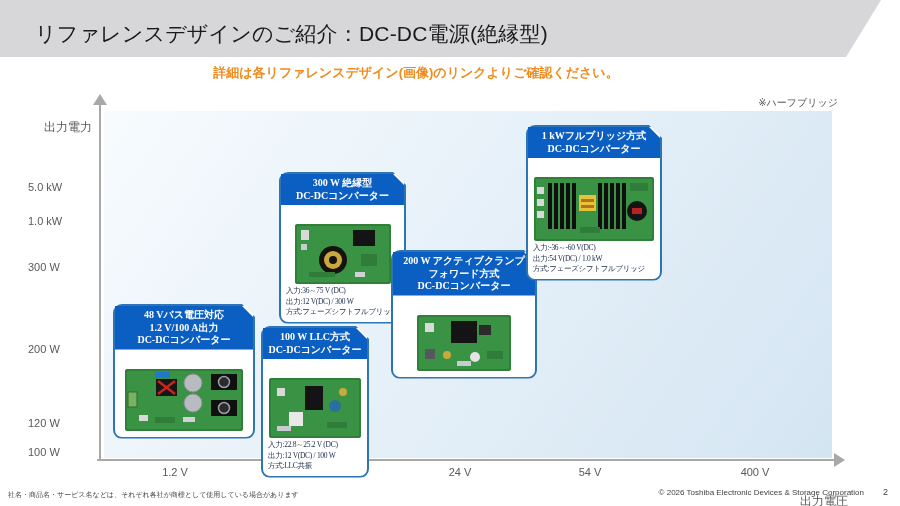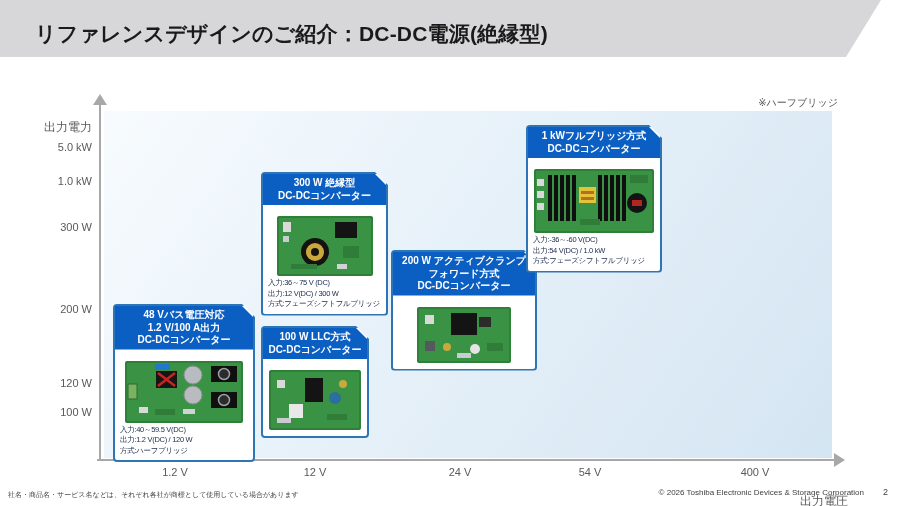--- a/index.html
+++ b/index.html
@@ -4,69 +4,70 @@
 <style>
   * { margin:0; padding:0; box-sizing:border-box; }
   html,body { width:900px; height:506px; background:#ffffff; overflow:hidden;
               font-family:"Liberation Sans","DejaVu Sans",sans-serif; }
   .slide { position:relative; width:900px; height:506px; background:#fff; }
 
   
   .header-bar { position:absolute; left:0; top:0; width:900px; height:57px;
                 background:#d7d7d9;
                 clip-path:polygon(0 0, 881px 0, 846px 57px, 0 57px); }
-  .slide-title { position:absolute; left:35px; top:20px; font-size:21px; font-weight:bold;
+  .slide-title { position:absolute; left:35px; top:20px; font-size:21px; font-weight:normal;
                  color:#1a1a1a; letter-spacing:0.2px; white-space:nowrap; }
   .subtitle { position:absolute; left:0; top:64px; width:832px; text-align:center;
               font-size:13px; font-weight:bold; color:#f08b1e; }
 
   
   .plot-bg { position:absolute; left:104px; top:111px; width:728px; height:347px;
              background:linear-gradient(125deg,#f7fbfe 0%,#e7f1f9 45%,#d4e5f2 100%); }
   .y-axis-line { position:absolute; left:99px; top:104px; width:2px; height:356px; background:#a8a8a8; }
   .y-axis-arrow { position:absolute; left:93px; top:94px; width:0; height:0;
                   border-left:7px solid transparent; border-right:7px solid transparent;
                   border-bottom:11px solid #a8a8a8; }
   .x-axis-line { position:absolute; left:97px; top:459px; width:738px; height:2px; background:#a8a8a8; }
   .x-axis-arrow { position:absolute; left:834px; top:453px; width:0; height:0;
                   border-top:7px solid transparent; border-bottom:7px solid transparent;
                   border-left:11px solid #a8a8a8; }
   .axis-title { position:absolute; font-size:12px; color:#595959; white-space:nowrap;margin-top:27px; }
   .y-axis-title { left:44px; top:92px; }
   .x-axis-title { left:800px; top:466px; }
   .chart-note { position:absolute; right:62px; top:96px; font-size:10px; color:#595959; }
-  .y-tick { position:absolute; left:28px; width:64px; text-align:right;
-            font-size:11px; color:#595959; }
+  .y-tick { position:absolute; left:28px; width:64px; text-align:left;
+            font-size:11px; color:#595959;margin-top:40px; }
   .x-tick { position:absolute; width:60px; top:466px; text-align:center;
             font-size:11px; color:#595959; }
 
   
   .card { position:absolute; background:#ffffff; border:2px solid #2e75b5;
-          border-radius:4px;
-          clip-path:polygon(0 0, calc(100% - 13px) 0, 100% 13px, 100% 100%, 0 100%); }
+          border-radius:9px;
+          clip-path:polygon(0 0, calc(100% - 13px) 0, 100% 13px, 100% 100%, 0 100%);font-family:Liberation Serif, serif; }
   .card-header { background:#0c5fc2; color:#ffffff; font-weight:bold; font-size:10px;
                  line-height:1.25; text-align:center; padding:3px 2px 3px 2px;
                  clip-path:polygon(0 0, calc(100% - 11px) 0, 100% 11px, 100% 100%, 0 100%); }
-  .card-body { padding:10px 4px 4px 4px; }
+  .card-body { padding:18px 4px 4px 4px; }
   .pcb { display:block; margin:1px auto 2px auto; cursor:pointer; }
   .specs { font-size:7.5px; letter-spacing:-0.3px; line-height:1.4; color:#203050;
            white-space:nowrap; padding-left:1px; }
 
   
   .footer-left { position:absolute; left:8px; top:490px; font-size:7px; color:#404040; }
   .footer-copy { position:absolute; right:36px; top:488px; font-size:8px; color:#404040; }
   .page-num { position:absolute; right:12px; top:487px; font-size:9px; color:#404040; }
 </style>
 </head>
 <body>
 
 <div class="slide">
 
   <div class="header-bar"></div>
   <div class="slide-title">リファレンスデザインのご紹介：DC-DC電源(絶縁型)</div>
+  <div class="subtitle">詳細は各リファレンスデザイン(画像)のリンクよりご確認ください。</div>
 
   <div class="plot-bg"></div>
   <div class="y-axis-line"></div>
   <div class="y-axis-arrow"></div>
   <div class="x-axis-line"></div>
   <div class="x-axis-arrow"></div>
   <div class="axis-title y-axis-title">出力電力</div>
   <div class="axis-title x-axis-title">出力電圧</div>
   <div class="chart-note">※ハーフブリッジ</div>
 
@@ -100,29 +101,24 @@
         <circle cx="68" cy="14" r="9" fill="#b8bcc1" stroke="#8a8f94"></circle>
         <circle cx="68" cy="34" r="9" fill="#b8bcc1" stroke="#8a8f94"></circle>
         <rect x="86" y="5" width="26" height="16" fill="#101010"></rect>
         <circle cx="99" cy="13" r="5.5" fill="#2b2b2b" stroke="#9aa0a6" stroke-width="1.5"></circle>
         <rect x="86" y="31" width="26" height="16" fill="#101010"></rect>
         <circle cx="99" cy="39" r="5.5" fill="#2b2b2b" stroke="#9aa0a6" stroke-width="1.5"></circle>
         <rect x="14" y="46" width="9" height="6" fill="#d9d9d9"></rect>
         <rect x="30" y="48" width="20" height="6" fill="#2f7d38"></rect>
         <rect x="58" y="48" width="12" height="5" fill="#d0d3d6"></rect>
       </svg>
-      <div class="specs">
-        <div>入力:40～59.5 V(DC)</div>
-        <div>出力:1.2 V(DC) / 120 W</div>
-        <div>方式:ハーフブリッジ</div>
-      </div>
-    </div>
-  </div>
-
-  <div class="card" style="left:261px;top:172px;width:127px">
+    </div>
+  </div>
+
+  <div class="card" style="left:279px;top:172px;width:127px">
     <div class="card-header">
       <div>300 W 絶縁型</div>
       <div>DC-DCコンバーター</div>
     </div>
     <div class="card-body">
       <svg class="pcb" width="96" height="60" viewBox="0 0 96 60">
         <rect x="0" y="0" width="96" height="60" rx="2" fill="#3a9345"></rect>
         <rect x="1" y="1" width="94" height="58" rx="2" fill="none" stroke="#2c7a36" stroke-width="1.5"></rect>
         <rect x="58" y="6" width="22" height="16" fill="#141414"></rect>
         <circle cx="38" cy="36" r="14" fill="#15120f"></circle>
@@ -152,20 +148,25 @@
         <rect x="0" y="0" width="92" height="60" rx="2" fill="#3a9345"></rect>
         <rect x="1" y="1" width="90" height="58" rx="2" fill="none" stroke="#2c7a36" stroke-width="1.5"></rect>
         <rect x="36" y="8" width="18" height="24" fill="#141414"></rect>
         <rect x="20" y="34" width="14" height="14" fill="#e8e8e8"></rect>
         <circle cx="66" cy="28" r="6" fill="#2b6f9e"></circle>
         <circle cx="74" cy="14" r="4" fill="#caa93c"></circle>
         <rect x="8" y="10" width="8" height="8" fill="#d9d9d9"></rect>
         <rect x="58" y="44" width="20" height="6" fill="#2f7d38"></rect>
         <rect x="8" y="48" width="14" height="5" fill="#c8ccd0"></rect>
       </svg>
+      <div class="specs">
+        <div>入力:22.8～25.2 V (DC)</div>
+        <div>出力:12 V(DC) / 100 W</div>
+        <div>方式:LLC共振</div>
+      </div>
     </div>
   </div>
 
   <div class="card" style="left:391px;top:250px;width:146px">
     <div class="card-header">
       <div>200 W アクティブクランプ</div>
       <div>フォワード方式</div>
       <div>DC-DCコンバーター</div>
     </div>
     <div class="card-body">

